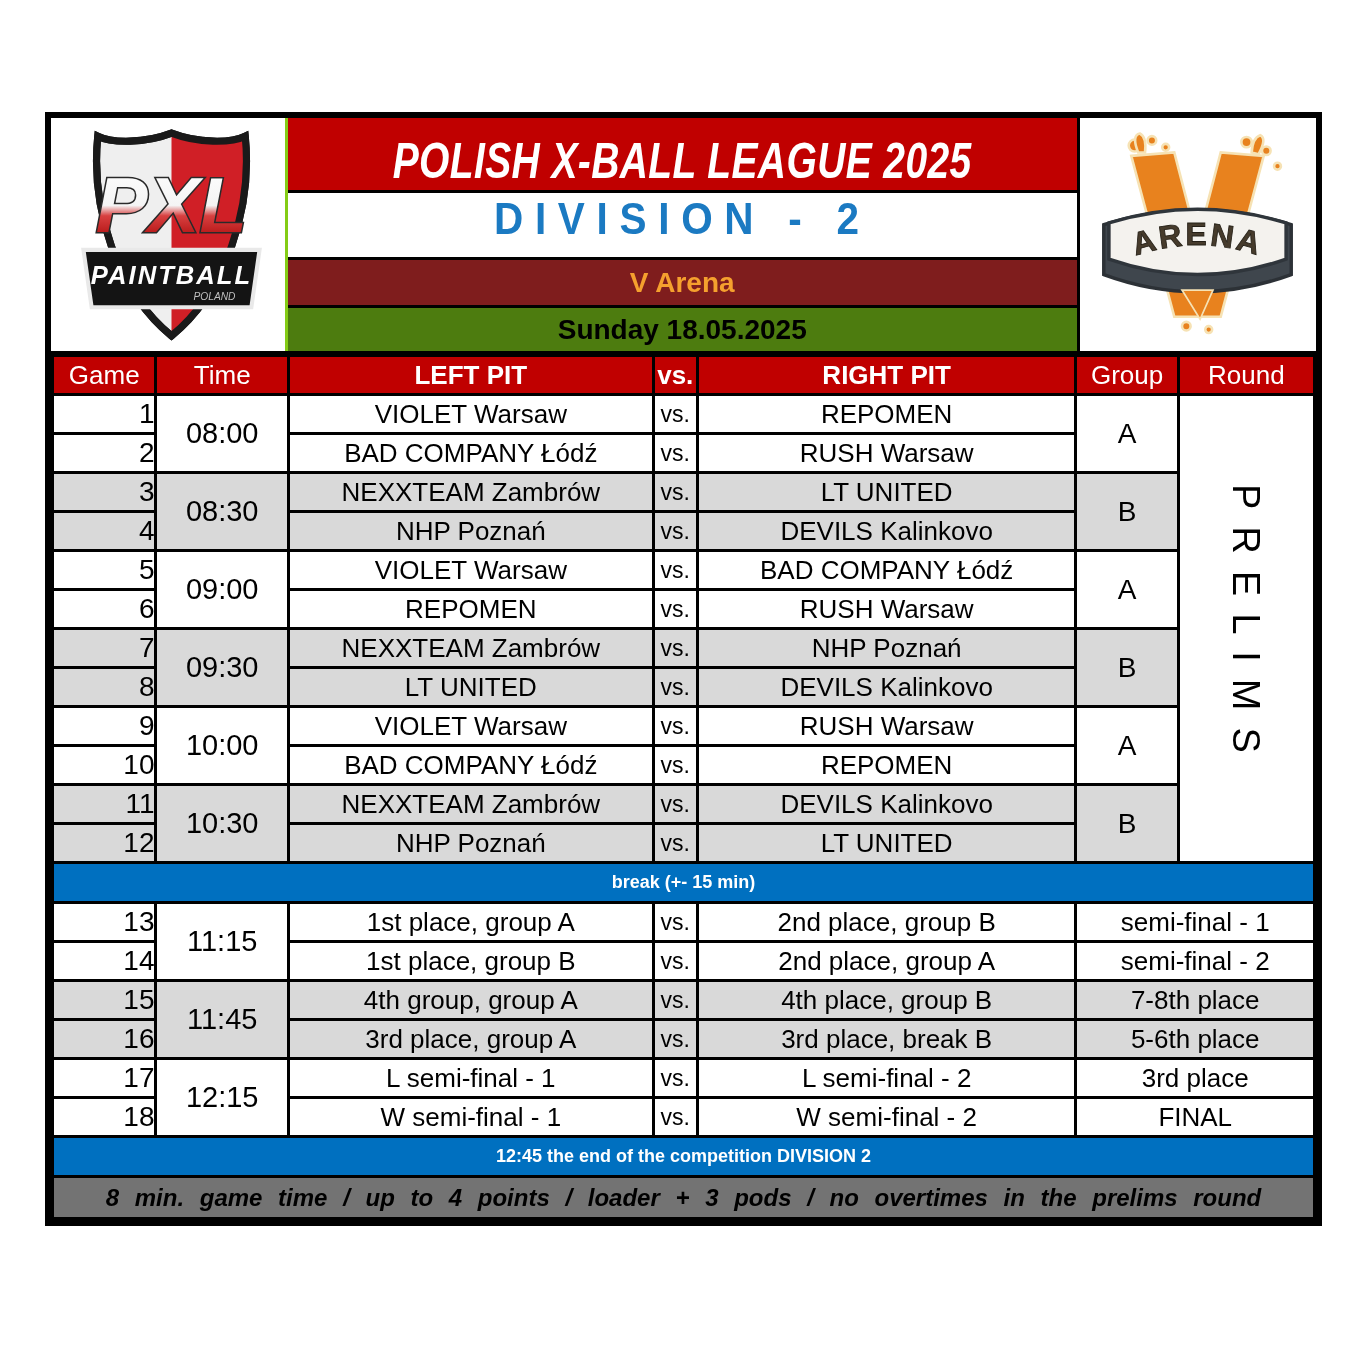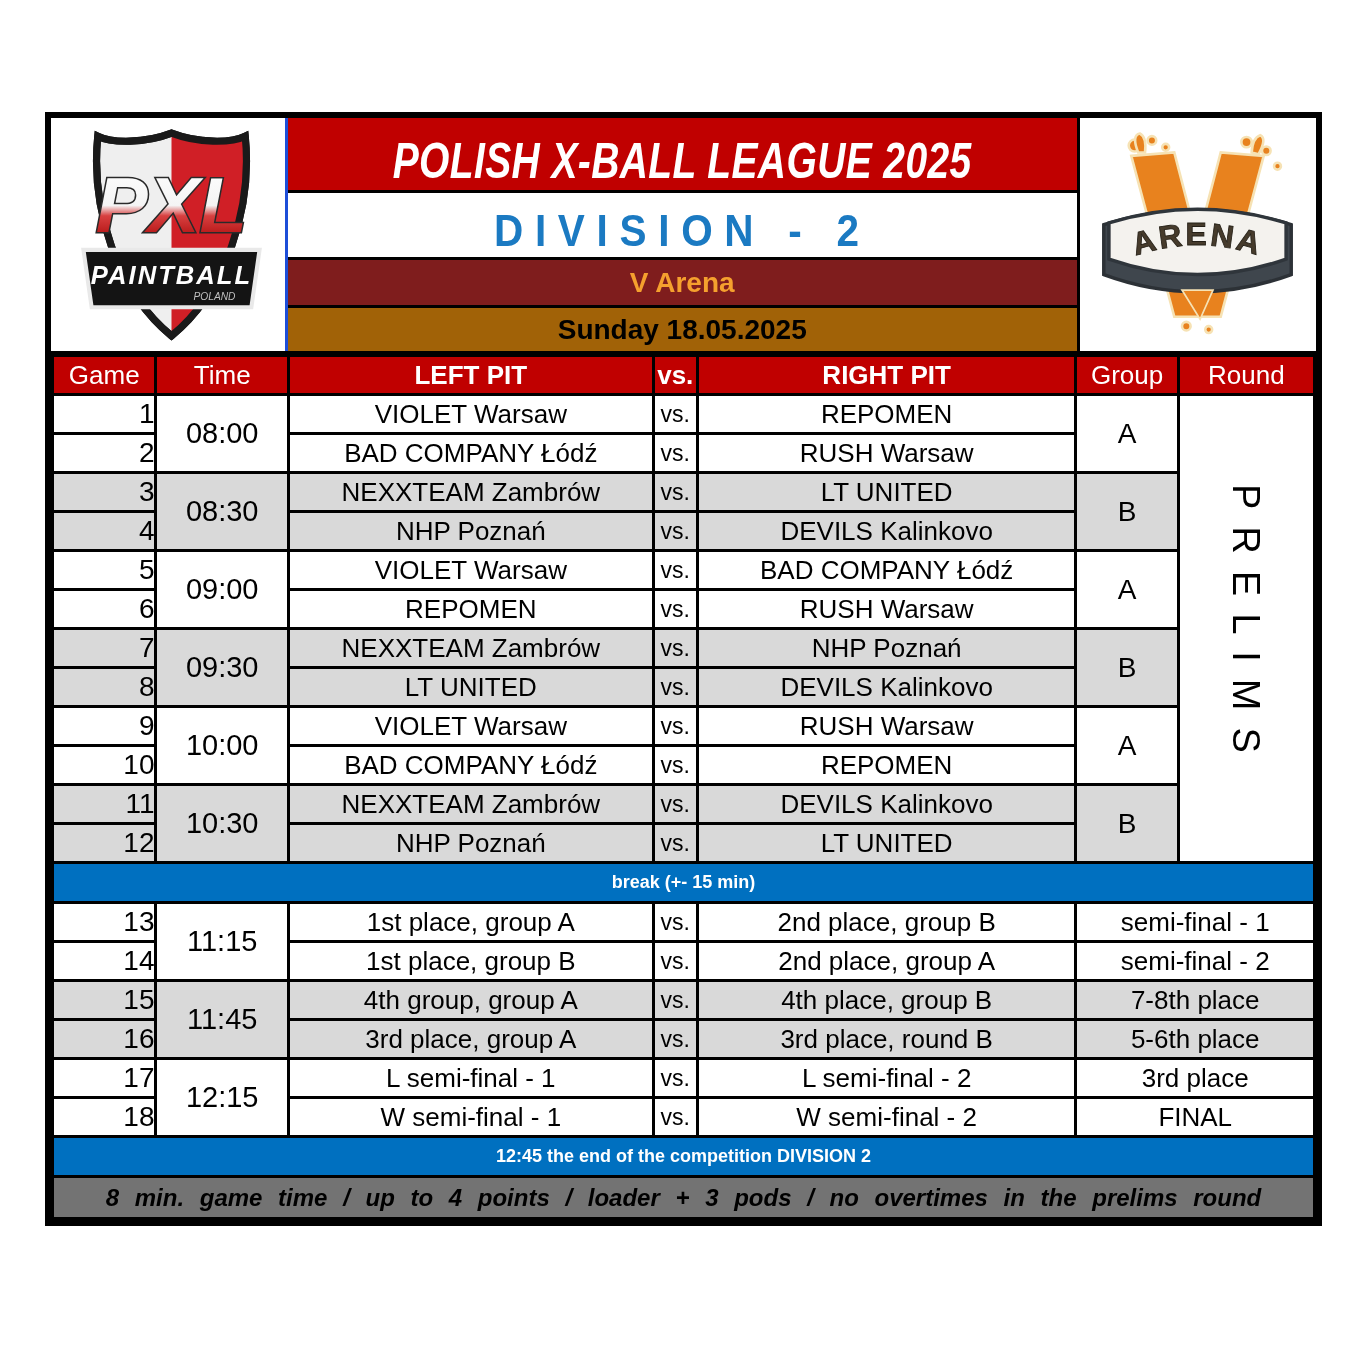--- a/index.html
+++ b/index.html
@@ -7,30 +7,30 @@
     width:1364px; height:1364px; background:#ffffff; position:relative;
     font-family:"Liberation Sans", sans-serif; overflow:hidden;
   }
   .sheet {
     position:absolute; left:45px; top:112px; width:1277px;
     border:6px solid #000; box-sizing:border-box; background:#fff;
   }
   
   .header-grid { display:grid; grid-template-columns:18.7% 62.4% 18.9%; border-bottom:3px solid #000; }
   .logo-cell { display:flex; align-items:center; justify-content:center; background:#fff; }
-  .logo-cell.left  { border-right:3px solid #1d4ed8;padding-left:8px; }
+  .logo-cell.left  { border-right:3px solid #84cc16;padding-left:8px; }
   .logo-cell.right { border-left:3px solid #000; }
   .mid { display:flex; flex-direction:column; }
   .title-row { height:72px; background:#C00000; display:flex; align-items:flex-end; justify-content:center; border-bottom:3px solid #000; }
   .title-text { color:#fff; font-size:50px; font-weight:bold; font-style:italic; transform:scaleX(0.78); white-space:nowrap; letter-spacing:0.5px; }
-  .division-row { height:64px; display:flex; align-items:flex-end; justify-content:center; border-bottom:3px solid #000; background:#fff; }
+  .division-row { height:64px; display:flex; align-items:flex-start; justify-content:center; border-bottom:3px solid #000; background:#fff; }
   .division-text { color:#1B7AC2; font-size:45px; font-weight:bold; letter-spacing:13px; transform:scaleX(0.9); white-space:nowrap; }
   .venue-row { height:45px; display:flex; align-items:center; justify-content:center; border-bottom:3px solid #000; background:#7f1d1d; }
   .venue-text { color:#F5A02E; font-size:28px; font-weight:bold; }
-  .date-row { height:43px; display:flex; align-items:center; justify-content:center; background:#a16207; }
+  .date-row { height:43px; display:flex; align-items:center; justify-content:center; background:#4d7c0f; }
   .date-text { color:#000; font-size:28px; font-weight:bold; }
   
   table.schedule { width:100%; border-collapse:collapse; table-layout:fixed; }
   table.schedule th, table.schedule td { border:3px solid #000; padding:0; overflow:hidden; white-space:nowrap; }
   thead th { background:#C00000; color:#fff; height:36px; font-size:26px; font-weight:normal; text-align:center; }
   thead th.strong { font-weight:bold; }
   tbody td { height:36px; background:#fff; vertical-align:middle; }
   tr.shaded td { background:#D9D9D9; }
   td.num   { text-align:right; padding-right:9px; font-size:28px; }
   td.time  { text-align:center; font-size:29px; }
@@ -253,21 +253,21 @@
           <td class="time" rowspan="2">11:45</td>
           <td class="team">4th group, group A</td>
           <td class="vs">vs.</td>
           <td class="team">4th place, group B</td>
           <td class="round-col" colspan="2">7-8th place</td>
         </tr>
         <tr class="shaded">
           <td class="num">16</td>
           <td class="team">3rd place, group A</td>
           <td class="vs">vs.</td>
-          <td class="team">3rd place, round B</td>
+          <td class="team">3rd place, break B</td>
           <td class="round-col" colspan="2">5-6th place</td>
         </tr>
         <tr>
           <td class="num">17</td>
           <td class="time" rowspan="2">12:15</td>
           <td class="team">L semi-final - 1</td>
           <td class="vs">vs.</td>
           <td class="team">L semi-final - 2</td>
           <td class="round-col" colspan="2">3rd place</td>
         </tr>

